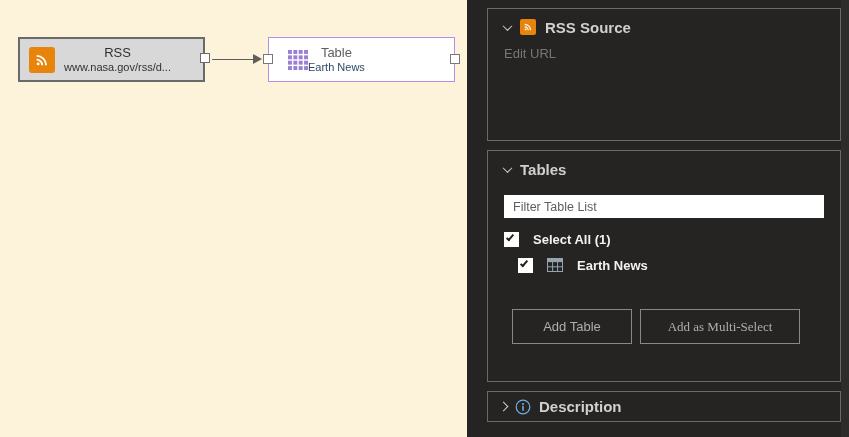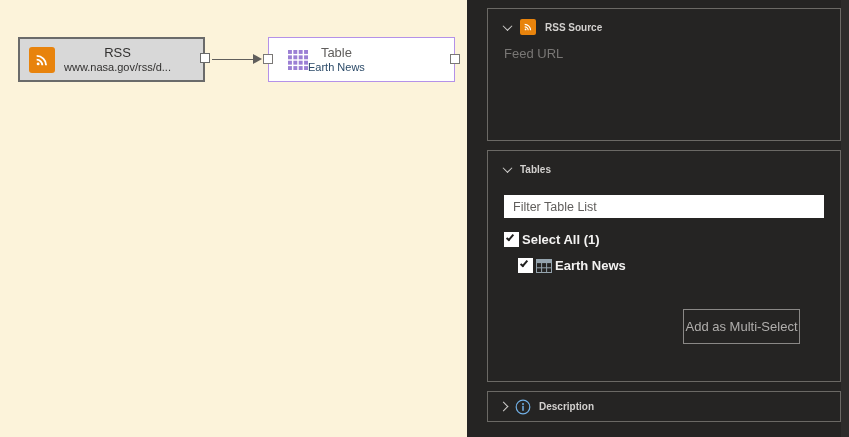--- a/index.html
+++ b/index.html
@@ -23,47 +23,47 @@
   .table-node .port-in { left:-6px; top:16px; }
   .table-node .port-out { right:-6px; top:16px; }
   .connector-line { position:absolute; left:212px; top:59px; width:43px; height:1px; background:#605e5c; }
   .connector-arrow { position:absolute; left:253px; top:54px; width:0; height:0;
     border-left:9px solid #605e5c; border-top:5px solid transparent; border-bottom:5px solid transparent; }
 
   
   .panel { position:relative; flex:1; background:#252423; padding:8px 8px 0 20px; overflow:hidden; }
   .card { border:1px solid #6b6965; padding:0 16px; margin-bottom:9px; background:#252423; }
   .card-header { display:flex; align-items:center; gap:9px; height:36px; cursor:pointer; }
-  .card-title { color:#d2d0ce; font-size:10px; font-weight:600; }
+  .card-title { color:#d2d0ce; font-size:15px; font-weight:600; }
   .chev { display:inline-block; width:7px; height:7px; border-right:1.5px solid #cfcdcb; border-bottom:1.5px solid #cfcdcb; flex:none; }
   .chev.down { transform:rotate(45deg) translate(-1px,-1px); }
   .chev.right { transform:rotate(-45deg); }
   .rss-mini { width:16px; height:16px; border-radius:2px; background:#e8830c; display:flex; align-items:center; justify-content:center; flex:none; }
 
   .card.rss-source { height:133px; }
   .feed-label { color:#797775; font-size:13px; margin-top:1px; }
   .feed-link { display:inline-block; margin-top:15px; color:#b3b0ad; font-size:13px; text-decoration:underline; cursor:pointer; }
   .edit-row { display:flex; justify-content:flex-end; margin-top:9px; }
   .ghost-btn { background:transparent; border:1px solid #8a8886; color:#b0aeac; font-size:13px; font-family:inherit; cursor:pointer; }
   .edit-btn { width:122px; height:31px; }
 
   .card.tables { height:232px; }
   .selected-row { display:flex; align-items:center; justify-content:space-between; color:#a19f9d; font-size:13px; margin-top:3px; }
   .icon-btn { background:none; border:none; padding:0; width:17px; height:17px; cursor:pointer; }
   .filter-input { width:100%; height:23px; margin-top:8px; background:#fff; border:1px solid #fff; color:#484644; font-size:12.5px; padding:4px 8px; font-family:inherit; }
   .filter-input::placeholder { color:#605e5c; }
-  .check-row { display:flex; align-items:flex-end; gap:3px; margin-top:14px; }
+  .check-row { display:flex; align-items:flex-start; gap:14px; margin-top:14px; }
   .check-row.indent { margin-left:14px; margin-top:11px; }
   .checkbox { position:relative; width:15px; height:15px; background:#fff; flex:none; cursor:pointer; }
   .checkmark { position:absolute; left:4px; top:1px; width:4px; height:8px; border-right:2px solid #201f1e; border-bottom:2px solid #201f1e; transform:rotate(40deg); }
   .check-label { color:#f3f2f1; font-size:13px; font-weight:600; }
   .table-glyph { width:16px; height:14px; flex:none; }
   .btns-row { display:flex; justify-content:flex-end; gap:8px; margin-top:36px; padding-right:24px; }
   .add-btn { width:120px; height:35px; }
-  .add-multi-btn { width:117px; height:35px; }
+  .add-multi-btn { width:160px; height:35px;font-family:Liberation Serif, serif; }
 
   .card.desc { height:31px; padding:0 12px; }
   .card.desc .card-header { height:100%;gap:8px; }
   .info-glyph { width:16px; height:16px; flex:none; }
 
   .scrollbar { position:absolute; right:0; top:0; width:8px; height:437px; background:#2d2c2b; cursor:pointer; }
 </style>
 </head>
 <body>
 
@@ -122,21 +122,21 @@
     <section class="card rss-source">
       <div class="card-header">
         <span class="chev down"></span>
         <span class="rss-mini">
           <svg width="10" height="10" viewBox="0 0 24 24">
               <path fill="#fff" d="M6.18 15.64a2.18 2.18 0 0 1 2.18 2.18A2.19 2.19 0 0 1 6.18 20 2.18 2.18 0 0 1 4 17.82a2.18 2.18 0 0 1 2.18-2.18M4 4.44A15.56 15.56 0 0 1 19.56 20h-2.83A12.73 12.73 0 0 0 4 7.27V4.44m0 5.66a9.9 9.9 0 0 1 9.9 9.9h-2.83A7.07 7.07 0 0 0 4 12.93V10.1z"></path>
             </svg>
         </span>
         <span class="card-title">RSS Source</span>
       </div>
-      <div class="feed-label">Feed URL</div>
+      <div class="feed-label">Edit URL</div>
     </section>
 
     <section class="card tables">
       <div class="card-header">
         <span class="chev down"></span>
         <span class="card-title">Tables</span>
       </div>
       <input class="filter-input" type="text" placeholder="Filter Table List" style="">
       <div class="check-row">
         <span class="checkbox">
@@ -153,20 +153,21 @@
             <rect x="0.5" y="0.5" width="15" height="13" fill="none" stroke="#95a4ae" stroke-width="1"></rect>
             <rect x="0.5" y="0.5" width="15" height="3.6" fill="#95a4ae"></rect>
             <line x1="5.6" y1="4" x2="5.6" y2="13.5" stroke="#95a4ae"></line>
             <line x1="10.6" y1="4" x2="10.6" y2="13.5" stroke="#95a4ae"></line>
             <line x1="0.5" y1="8.8" x2="15.5" y2="8.8" stroke="#95a4ae"></line>
           </svg>
         </span>
         <span class="check-label">Earth News</span>
       </div>
       <div class="btns-row">
+        <button class="ghost-btn add-btn">Add Table</button>
         <button class="ghost-btn add-multi-btn">Add as Multi-Select</button>
       </div>
     </section>
 
     <section class="card desc">
       <div class="card-header">
         <span class="chev right"></span>
         <span class="info-glyph">
           <svg width="16" height="16" viewBox="0 0 16 16">
             <circle cx="8" cy="8" r="6.8" fill="none" stroke="#71afe5" stroke-width="1.2"></circle>

